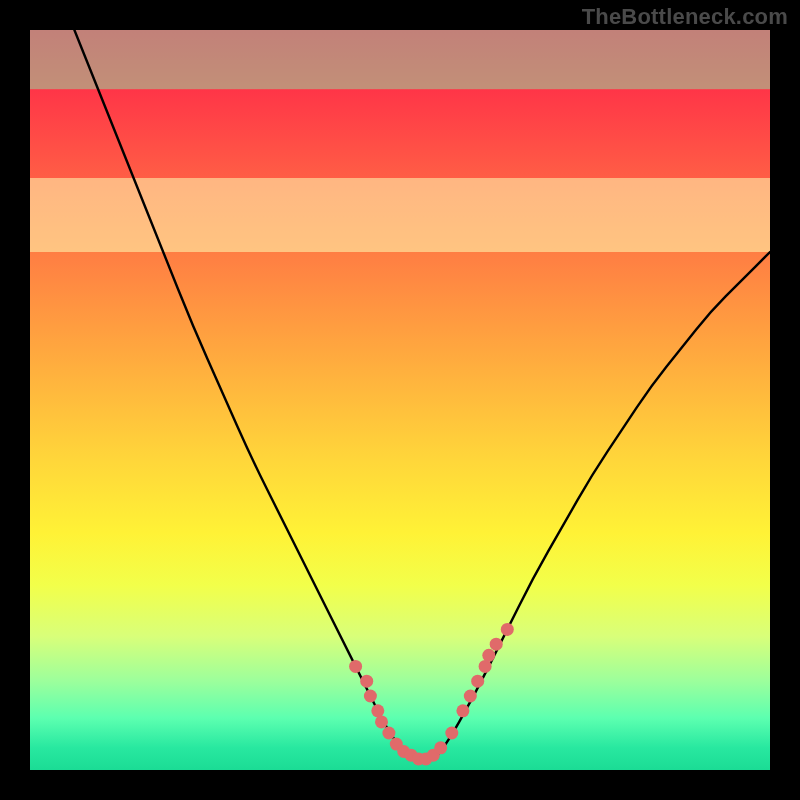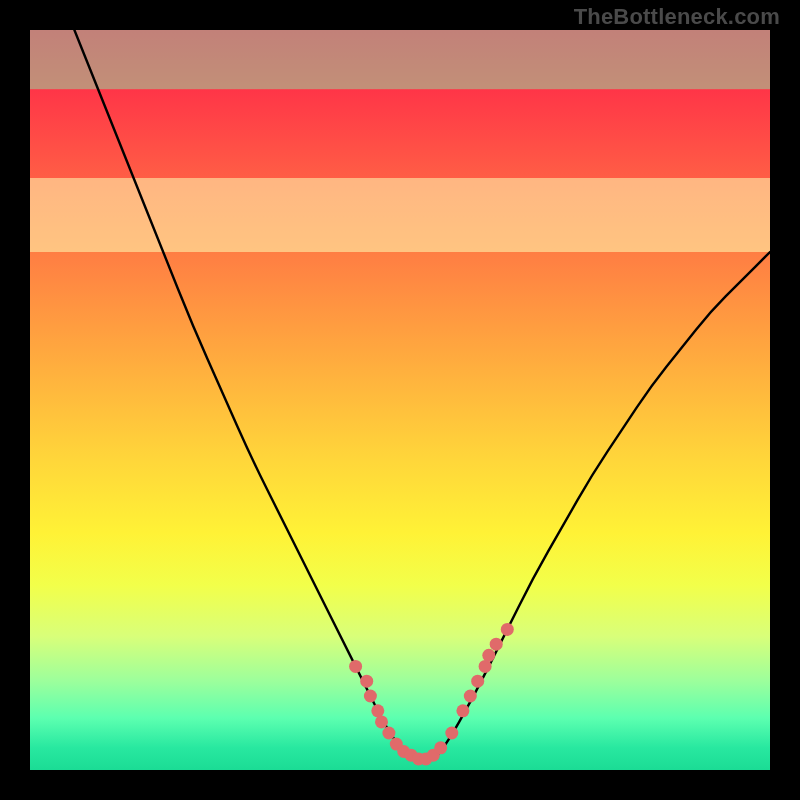--- a/index.html
+++ b/index.html
@@ -29,21 +29,21 @@
       #d8ff7a 82%,
       #9cff9c 88%,
       #5cffb0 93%,
       #28e8a0 97%,
       #1bdc95 100%
     );
   }
   .watermark {
     position: absolute;
     top: 4px;
-    right: 20px;
+    right: 12px;
     font-size: 22px;
     font-weight: 600;
     color: #4a4a4a;
     letter-spacing: 0.2px;
     z-index: 20;
   }
   svg.plot {
     position: absolute;
     left: 0;
     top: 0;

